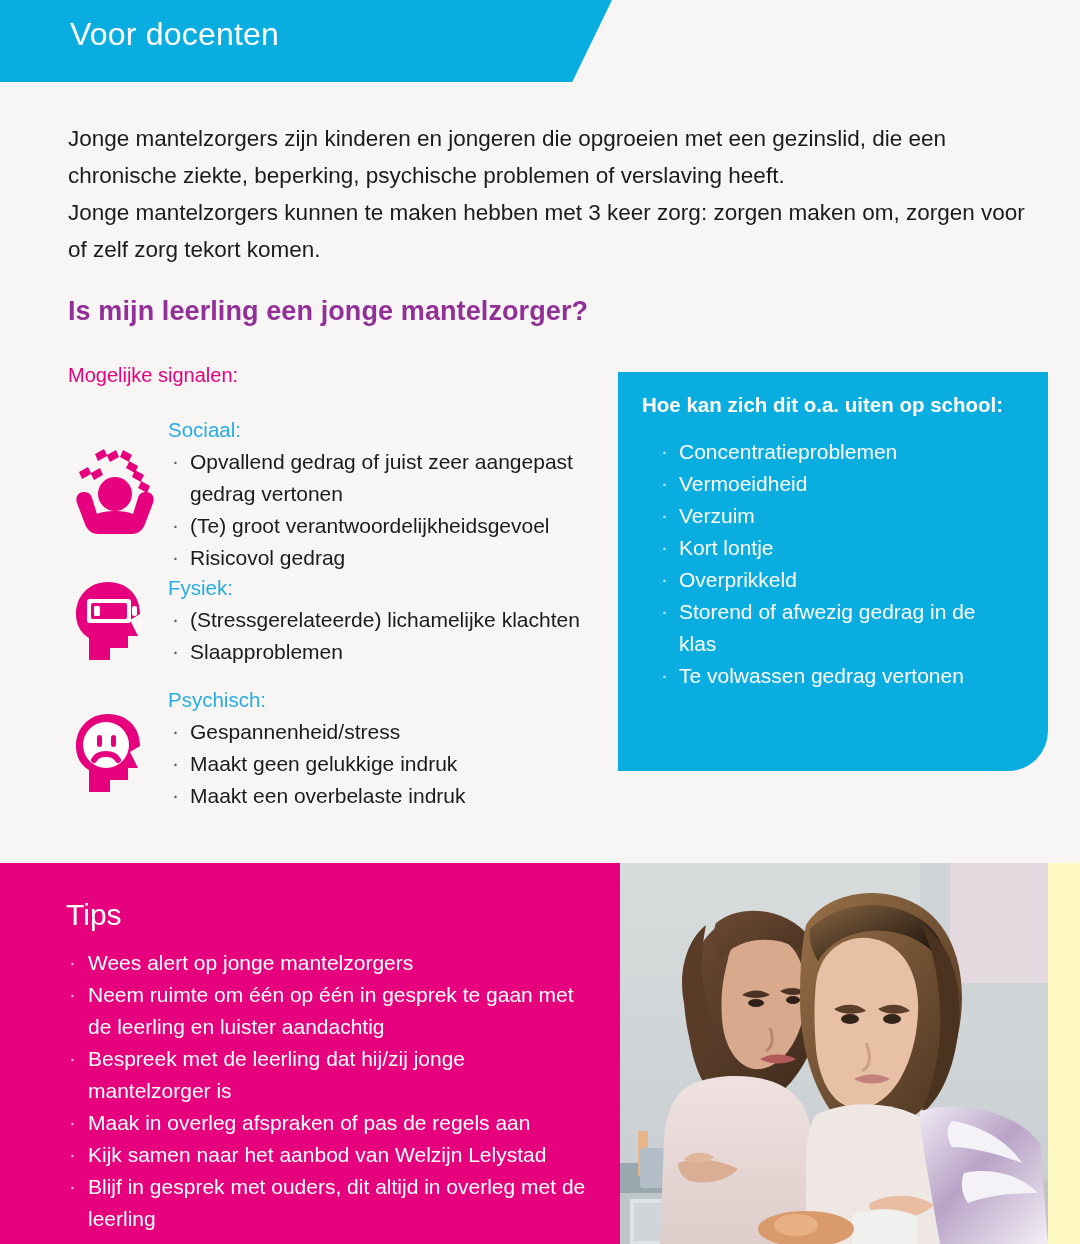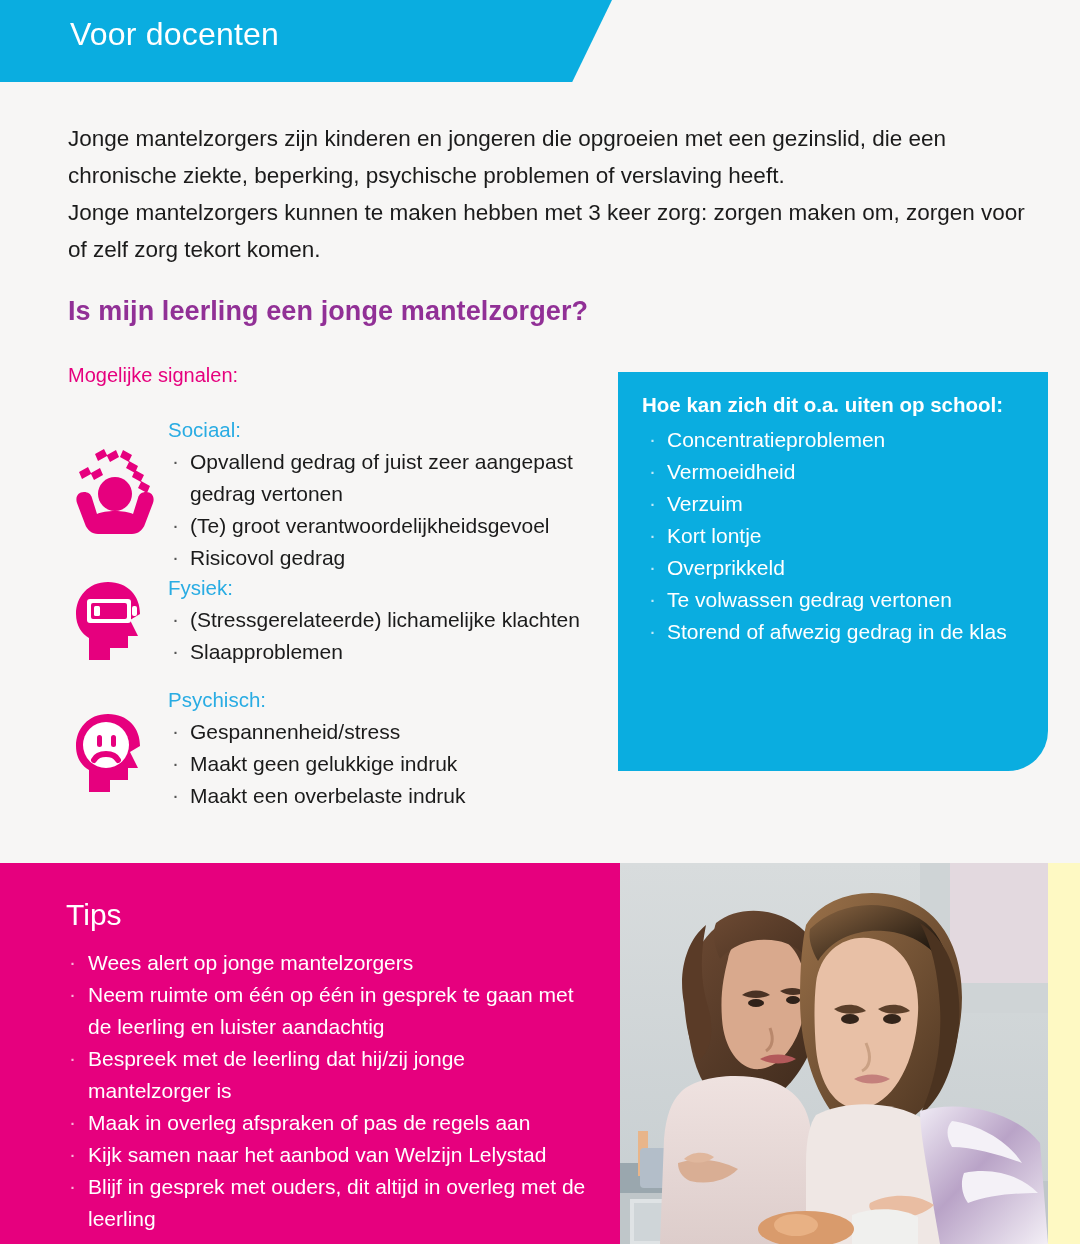--- a/index.html
+++ b/index.html
@@ -59,21 +59,21 @@
   
   .infobox{
     position:absolute;left:618px;top:372px;width:430px;height:399px;
     background:#0aadE0;border-bottom-right-radius:40px;
     box-sizing:border-box;padding:18px 22px 0 24px;
   }
   .infobox-title{
     font-size:20.5px;color:#ffffff;font-weight:bold;margin:0 0 2px 0;
     line-height:30px;
   }
-  .infobox ul{list-style:none;margin:4px;padding:0;}
+  .infobox ul{list-style:none;margin:16px;padding:0;}
   .infobox li{
     font-size:21px;line-height:32px;color:#ffffff;
     position:relative;padding-left:21px;
   }
   .infobox li::before{
     content:"\00B7";position:absolute;left:3px;top:-1px;
     color:#bfe9f8;font-size:21px;
   }
   
   .tips-band{
@@ -184,22 +184,22 @@
 </div>
 
 <div class="infobox">
   <p class="infobox-title">Hoe kan zich dit o.a. uiten op school:</p>
   <ul>
     <li>Concentratieproblemen</li>
     <li>Vermoeidheid</li>
     <li>Verzuim</li>
     <li>Kort lontje</li>
     <li>Overprikkeld</li>
+    <li>Storend of afwezig gedrag in de klas</li>
     <li>Te volwassen gedrag vertonen</li>
-    <li>Storend of afwezig gedrag in de klas</li>
   </ul>
 </div>
 
 <div class="tips-band">
 
   <div class="tips-panel">
     <p class="tips-title">Tips</p>
     <ul>
       <li>Wees alert op jonge mantelzorgers</li>
       <li>Neem ruimte om één op één in gesprek te gaan met de leerling en luister aandachtig</li>

